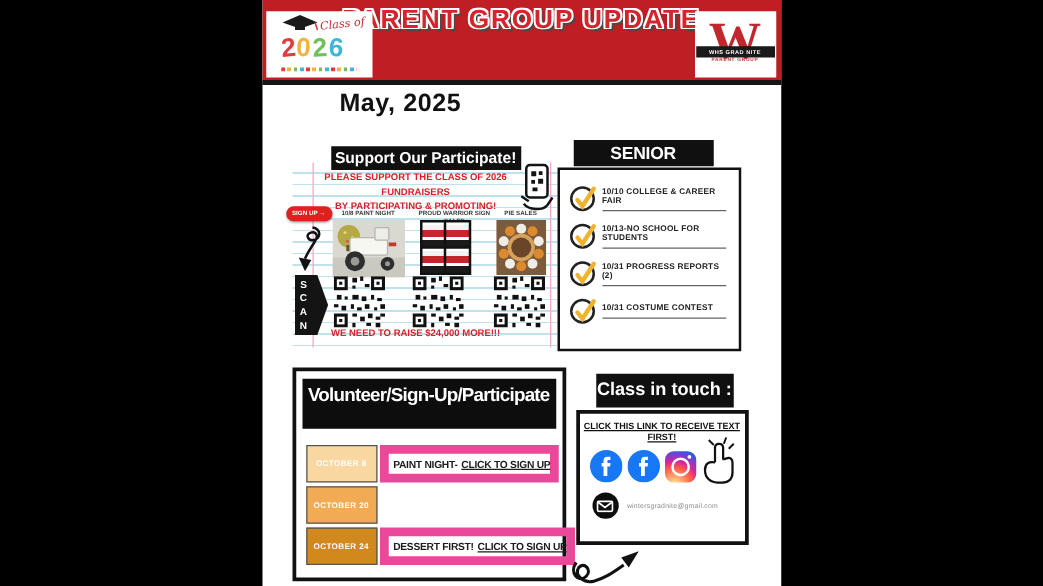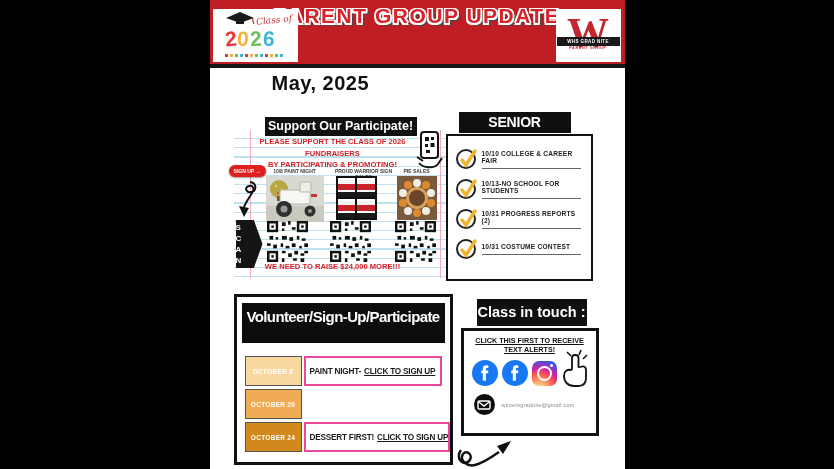--- a/index.html
+++ b/index.html
@@ -41,40 +41,40 @@
   .cl1{left:56px;width:58px;}.cl2{left:118px;width:72px;}.cl3{left:186px;width:42px;}
   .photo{position:absolute;top:176px;}
   .ph1{left:56px;width:58px;height:46px;}
   .ph2{left:126px;width:41px;height:44px;}
   .ph3{left:187px;width:40px;height:44px;}
   .signs-grid{display:grid;grid-template-columns:1fr 1fr;gap:2px;background:#111;padding:2px;width:100%;height:100%;box-sizing:border-box;}
   .signs-grid div{background:linear-gradient(to bottom,#fff 0 10%,#f3f3f3 10% 32%,#c8242b 32% 62%,#fff 62% 72%,#1a1a1a 72% 100%);}
   .squiggle1{position:absolute;left:24px;top:179px;}
   .scan-arrow{position:absolute;left:26px;top:220px;width:27px;height:48px;background:#141414;
     clip-path:polygon(0 0,68% 0,100% 50%,68% 100%,0 100%);display:flex;align-items:center;}
-  .scan-arrow span{display:block;width:10px;margin-left:0;word-break:break-all;line-height:11px;font-size:8px;font-weight:700;color:#fff;text-align:left;letter-spacing:0;}
+  .scan-arrow span{display:block;width:10px;margin-left:0;word-break:break-all;line-height:11px;font-size:8px;font-weight:700;color:#fff;text-align:right;letter-spacing:0;}
   .qr{position:absolute;top:221px;width:41px;height:41px;}
   .q1{left:57px;}.q2{left:120px;}.q3{left:185px;}
   .goal{position:absolute;left:42px;top:262px;width:162px;text-align:center;color:#d42127;font-size:7.6px;font-weight:800;}
 
   
   .se-title{position:absolute;left:249px;top:112px;width:112px;height:21px;background:#101010;color:#fff;font-size:14px;font-weight:800;text-align:center;line-height:21px;letter-spacing:-.2px;}
   .se-box{position:absolute;left:236px;top:134px;width:147px;height:147px;border:2.5px solid #111;box-sizing:border-box;background:#fff;padding-top:13px;}
   .se-item{display:flex;align-items:center;margin:0 10px 10px 8px;}
   .check-circle{width:20px;height:20px;border:2px solid #222;border-radius:50%;flex:none;position:relative;margin-right:6px;box-sizing:border-box;}
   .check-circle svg{position:absolute;left:-2px;top:-4px;overflow:visible;}
   .se-text{flex:1;font-size:6.6px;font-weight:700;color:#222;border-bottom:1.5px solid #666;padding-bottom:4px;letter-spacing:.2px;}
 
   
   .vol-box{position:absolute;left:24px;top:294px;width:219px;height:171px;border:3px solid #111;box-sizing:border-box;background:#fff;}
   .vol-title{margin:6px 5px 0 5px;height:40px;background:#0d0d0d;color:#fff;font-size:15px;font-weight:700;text-align:center;line-height:28px;letter-spacing:-.6px;}
   .vol-rows{margin:13px 8px 0 8px;}
   .vol-row{display:flex;height:30px;margin-bottom:3px;}
   .vol-date{width:57px;flex:none;border:1.5px solid #555;box-sizing:border-box;color:#fff;font-size:6.5px;font-weight:700;display:flex;align-items:center;justify-content:center;letter-spacing:.3px;}
-  .vol-cell{flex:1;border:2px solid #ec4899;box-sizing:border-box;margin-left:2px;display:flex;align-items:center;padding-left:4px;font-size:8.2px;font-weight:700;color:#1c1c1c;letter-spacing:-.2px;white-space:nowrap;}
+  .vol-cell{flex:1;border:7px solid #ec4899;box-sizing:border-box;margin-left:2px;display:flex;align-items:center;padding-left:4px;font-size:8.2px;font-weight:700;color:#1c1c1c;letter-spacing:-.2px;white-space:nowrap;}
   .vol-link{text-decoration:underline;color:#1c1c1c;margin-left:3px;cursor:pointer;}
   .vol-link:empty{display:none;}
 
   
   .sit-title{position:absolute;left:267px;top:299px;width:110px;height:27px;background:#101010;color:#fff;font-size:14.5px;font-weight:700;text-align:center;line-height:27px;}
   .sit-box{position:absolute;left:251px;top:328px;width:138px;height:108px;border:3px solid #111;box-sizing:border-box;background:#fff;}
   .sit-link{display:block;margin:5px 2px 0;text-align:center;font-size:7.2px;font-weight:800;color:#101010;text-decoration:underline;cursor:pointer;}
   .sit-icons{display:flex;align-items:center;margin:4px 0 0 8px;height:30px;}
   .fb{width:26px;height:26px;margin-right:4px;cursor:pointer;flex:none;}
   .ig{width:25px;height:25px;border-radius:7px;background:radial-gradient(circle at 30% 110%,#fdf497 0%,#fd5949 45%,#d6249f 60%,#285aeb 90%);position:relative;margin-right:2px;cursor:pointer;flex:none;}
@@ -300,21 +300,21 @@
           <div class="vol-cell">
             <span>DESSERT FIRST!</span>
             <span class="vol-link">CLICK TO SIGN UP</span>
           </div>
         </div>
       </div>
     </div>
 
     <div class="sit-title">Class in touch :</div>
     <div class="sit-box">
-      <span class="sit-link">CLICK THIS FIRST TO RECEIVE TEXT ALERTS!</span>
+      <span class="sit-link">CLICK THIS LINK TO RECEIVE TEXT FIRST!</span>
       <div class="sit-icons">
         <svg class="fb" viewBox="0 0 32 32">
             <use href="#fb-def"></use>
           </svg>
         <svg class="fb" viewBox="0 0 32 32">
             <use href="#fb-def"></use>
           </svg>
         <div class="ig"></div>
         <svg class="hand" width="34" height="40" viewBox="0 0 34 40">
           <g stroke="#111" stroke-width="1.6" fill="none">

